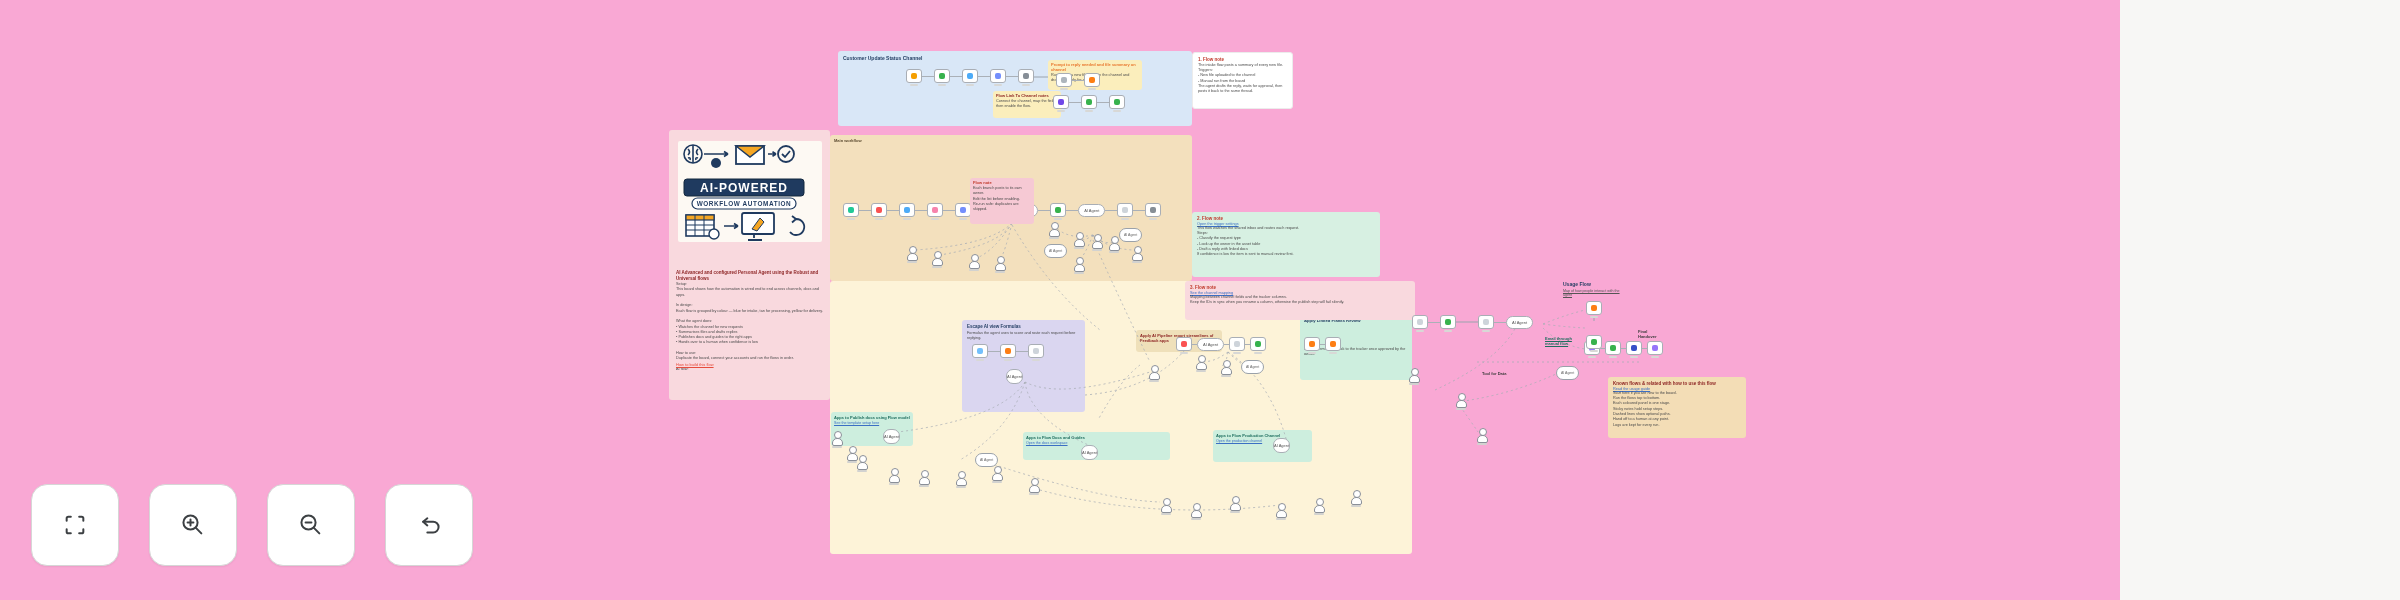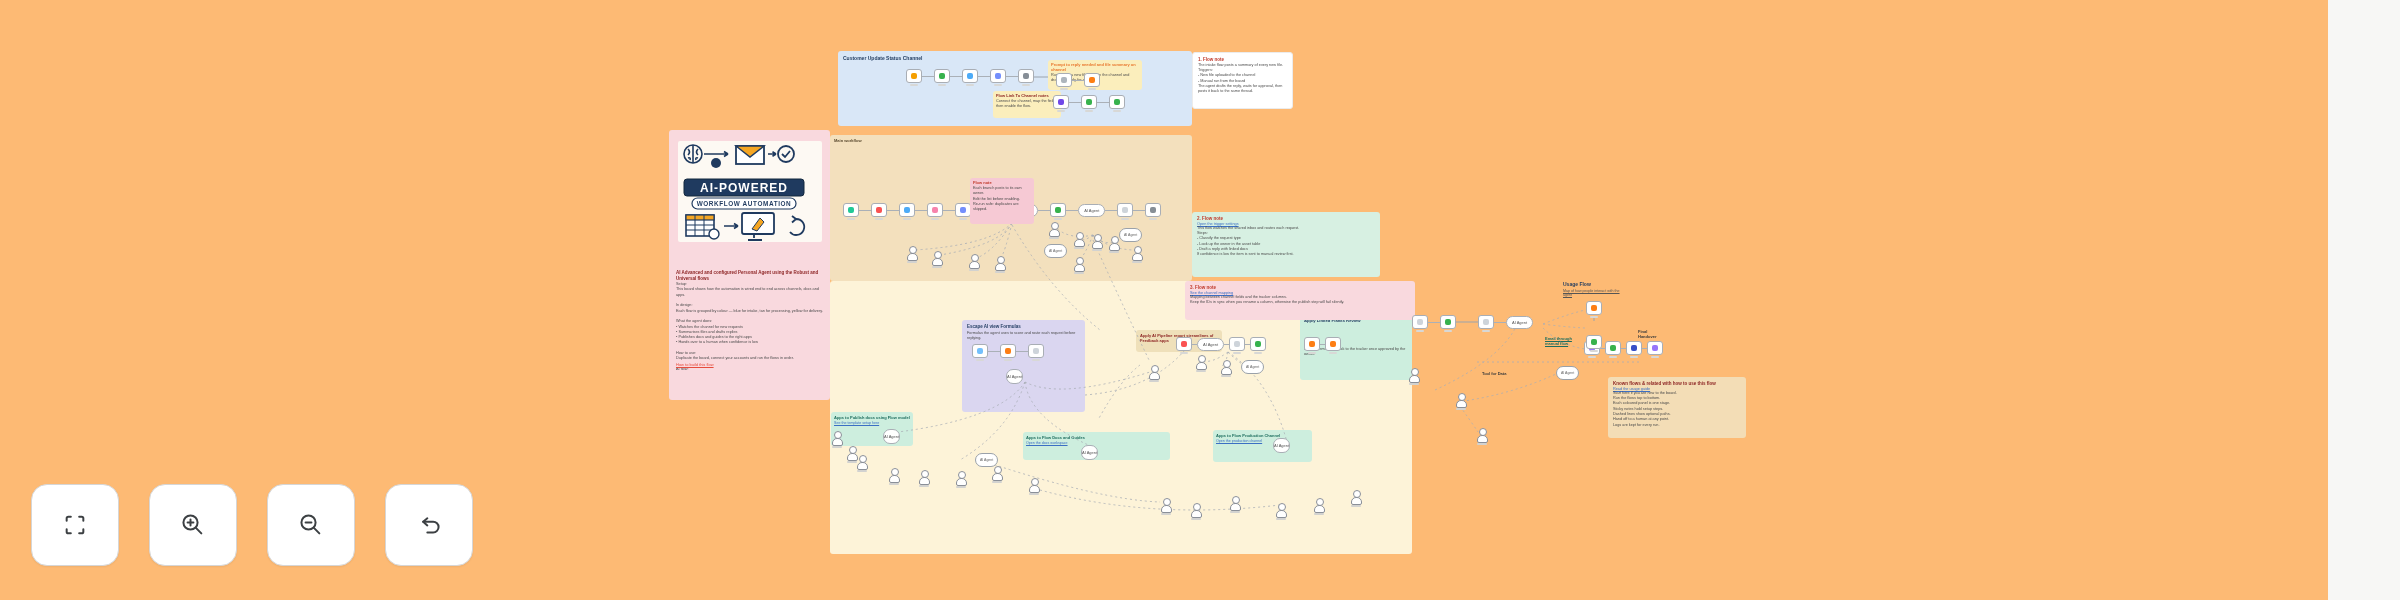--- a/index.html
+++ b/index.html
@@ -1,16 +1,16 @@
 <!DOCTYPE html>
 <html><head>
 <meta charset="utf-8">
 <style>
   html,body{margin:0;padding:0;background:#f7f7f5;}
-  .canvas{position:relative;width:2328px;height:600px;background:#fdba74;overflow:hidden;
+  .canvas{position:relative;width:2120px;height:600px;background:#f9a8d4;overflow:hidden;
           font-family:"Liberation Sans",sans-serif;color:#333;}
   .abs{position:absolute;}
   .panel{position:absolute;border-radius:3px;}
   .p-blue{background:#d9e7f7;}
   .p-white{background:#ffffff;border:1px solid #ececec;}
   .p-tan{background:#f3e0bd;}
   .p-green{background:#d7f0e2;}
   .p-pink{background:#f9d9de;}
   .p-yellow{background:#fdf3d8;}
   .p-lav{background:#dad6f0;}

